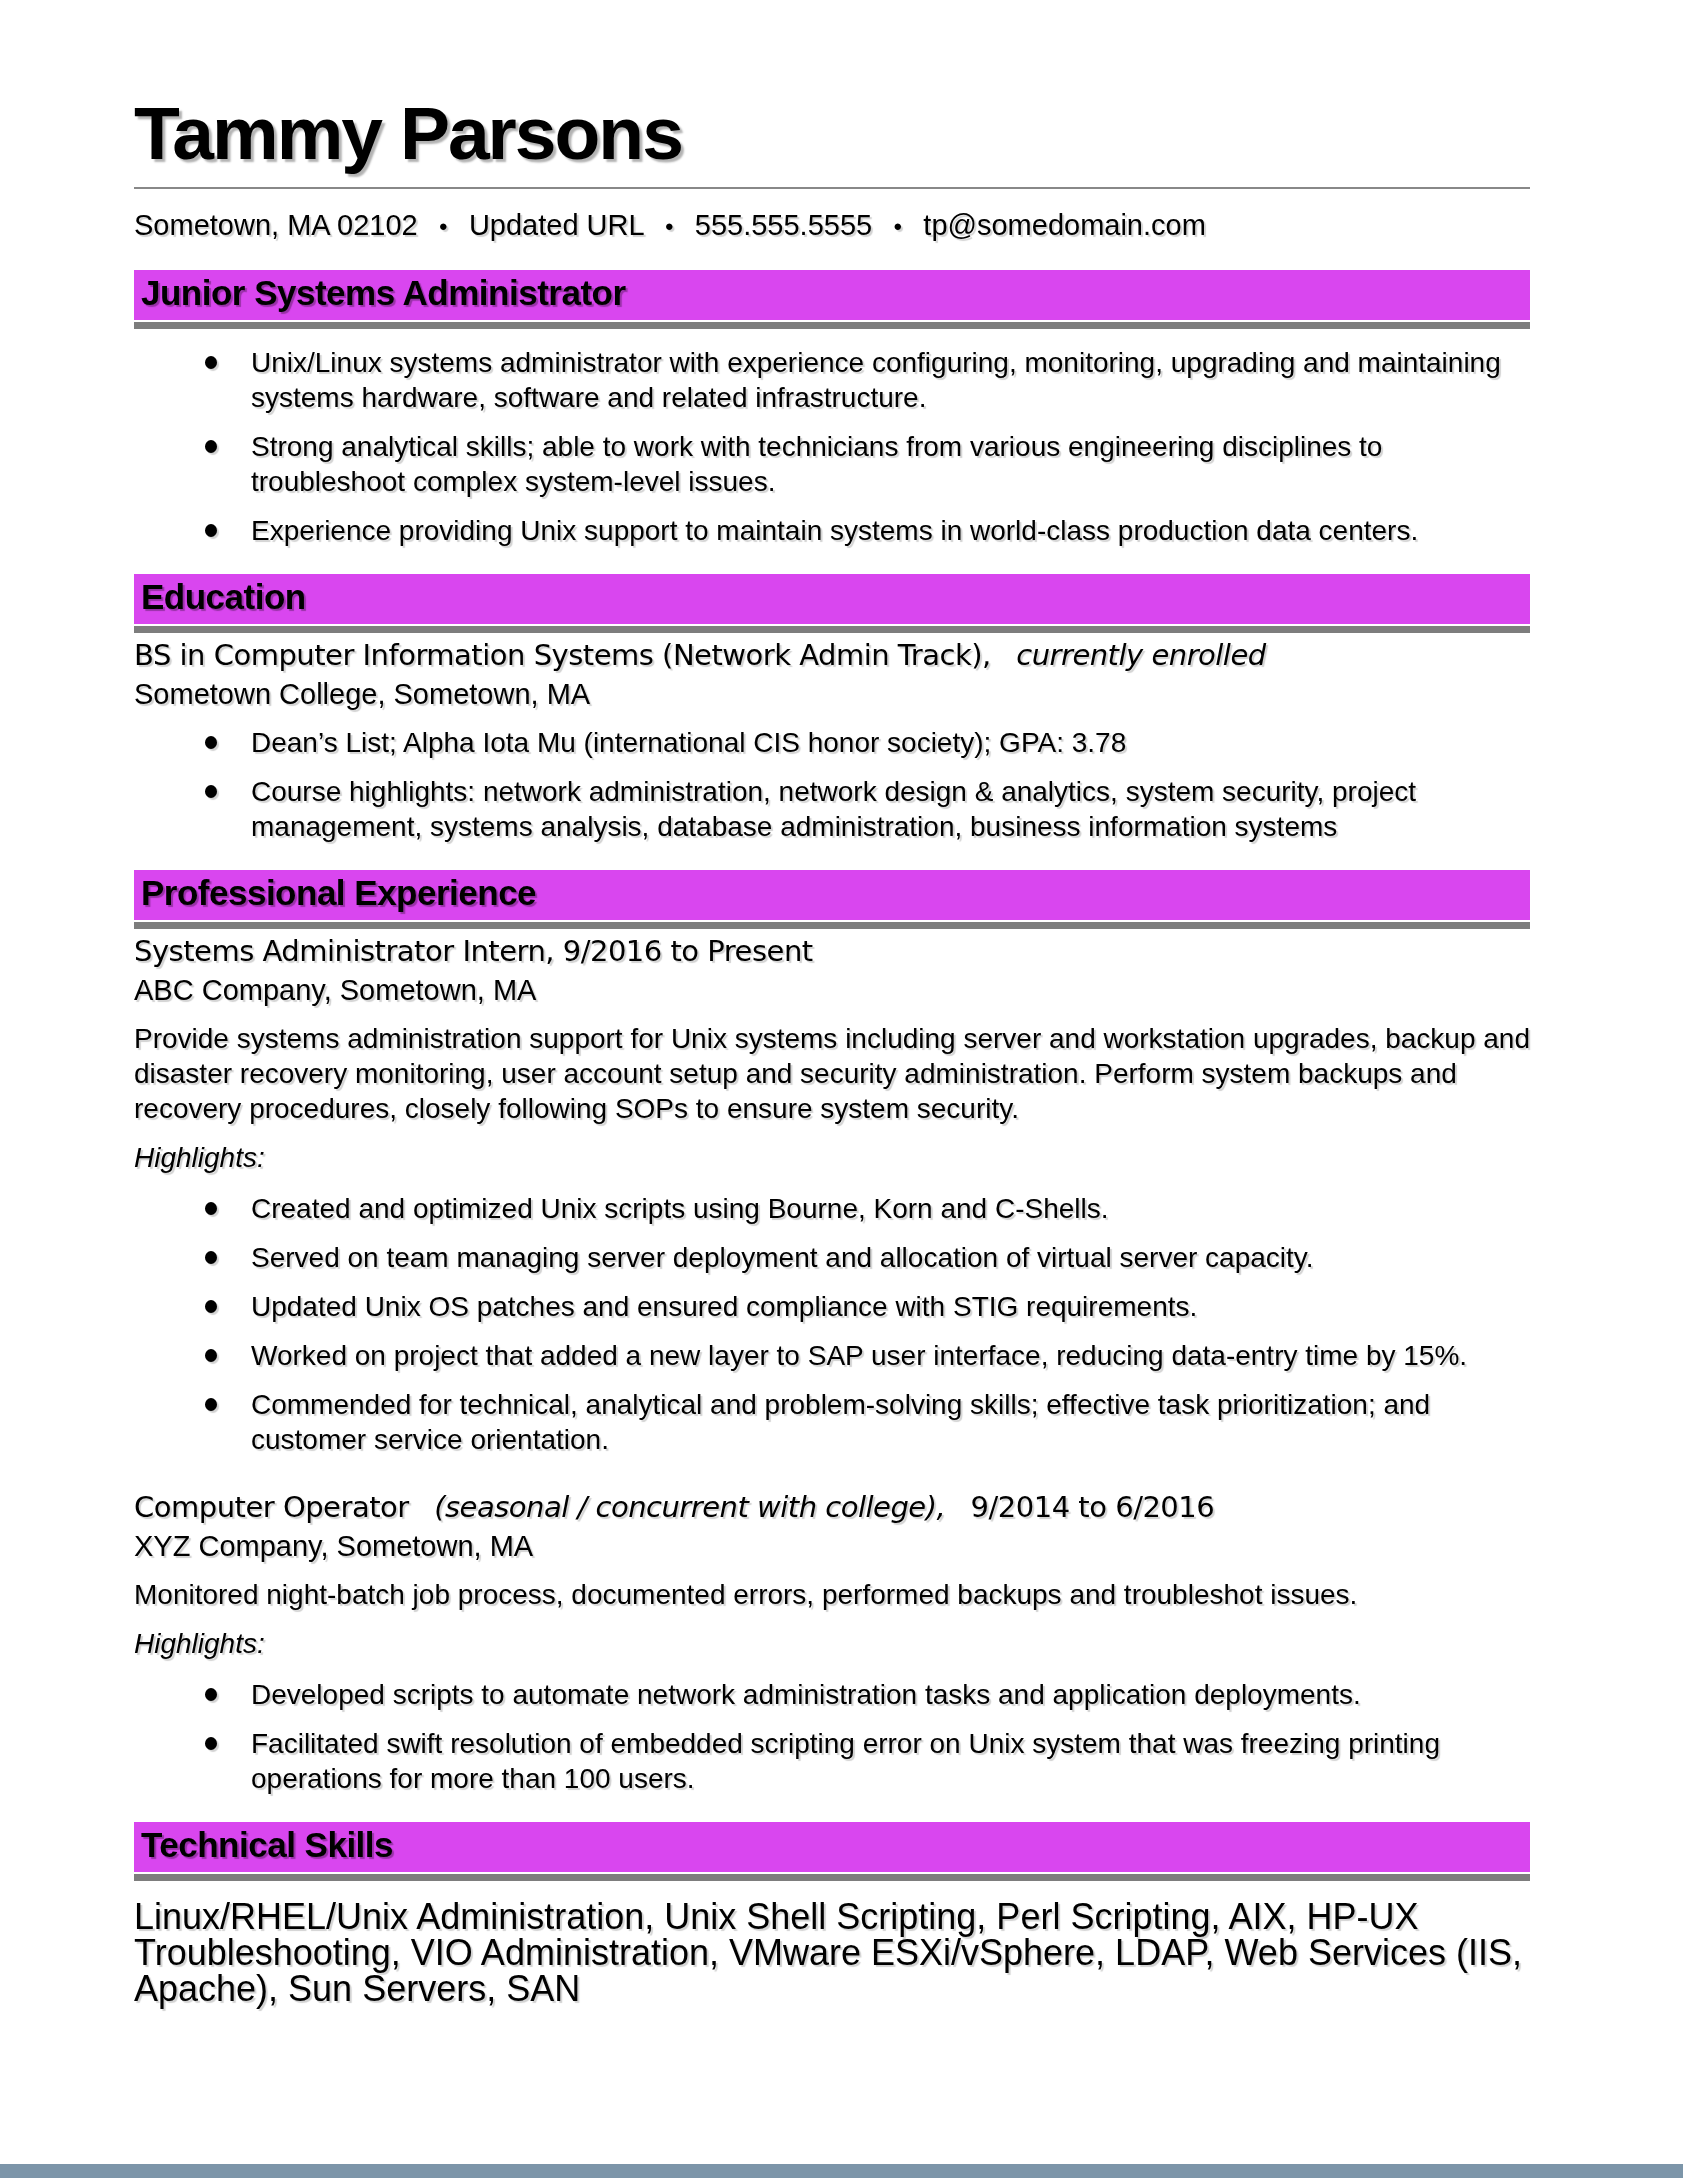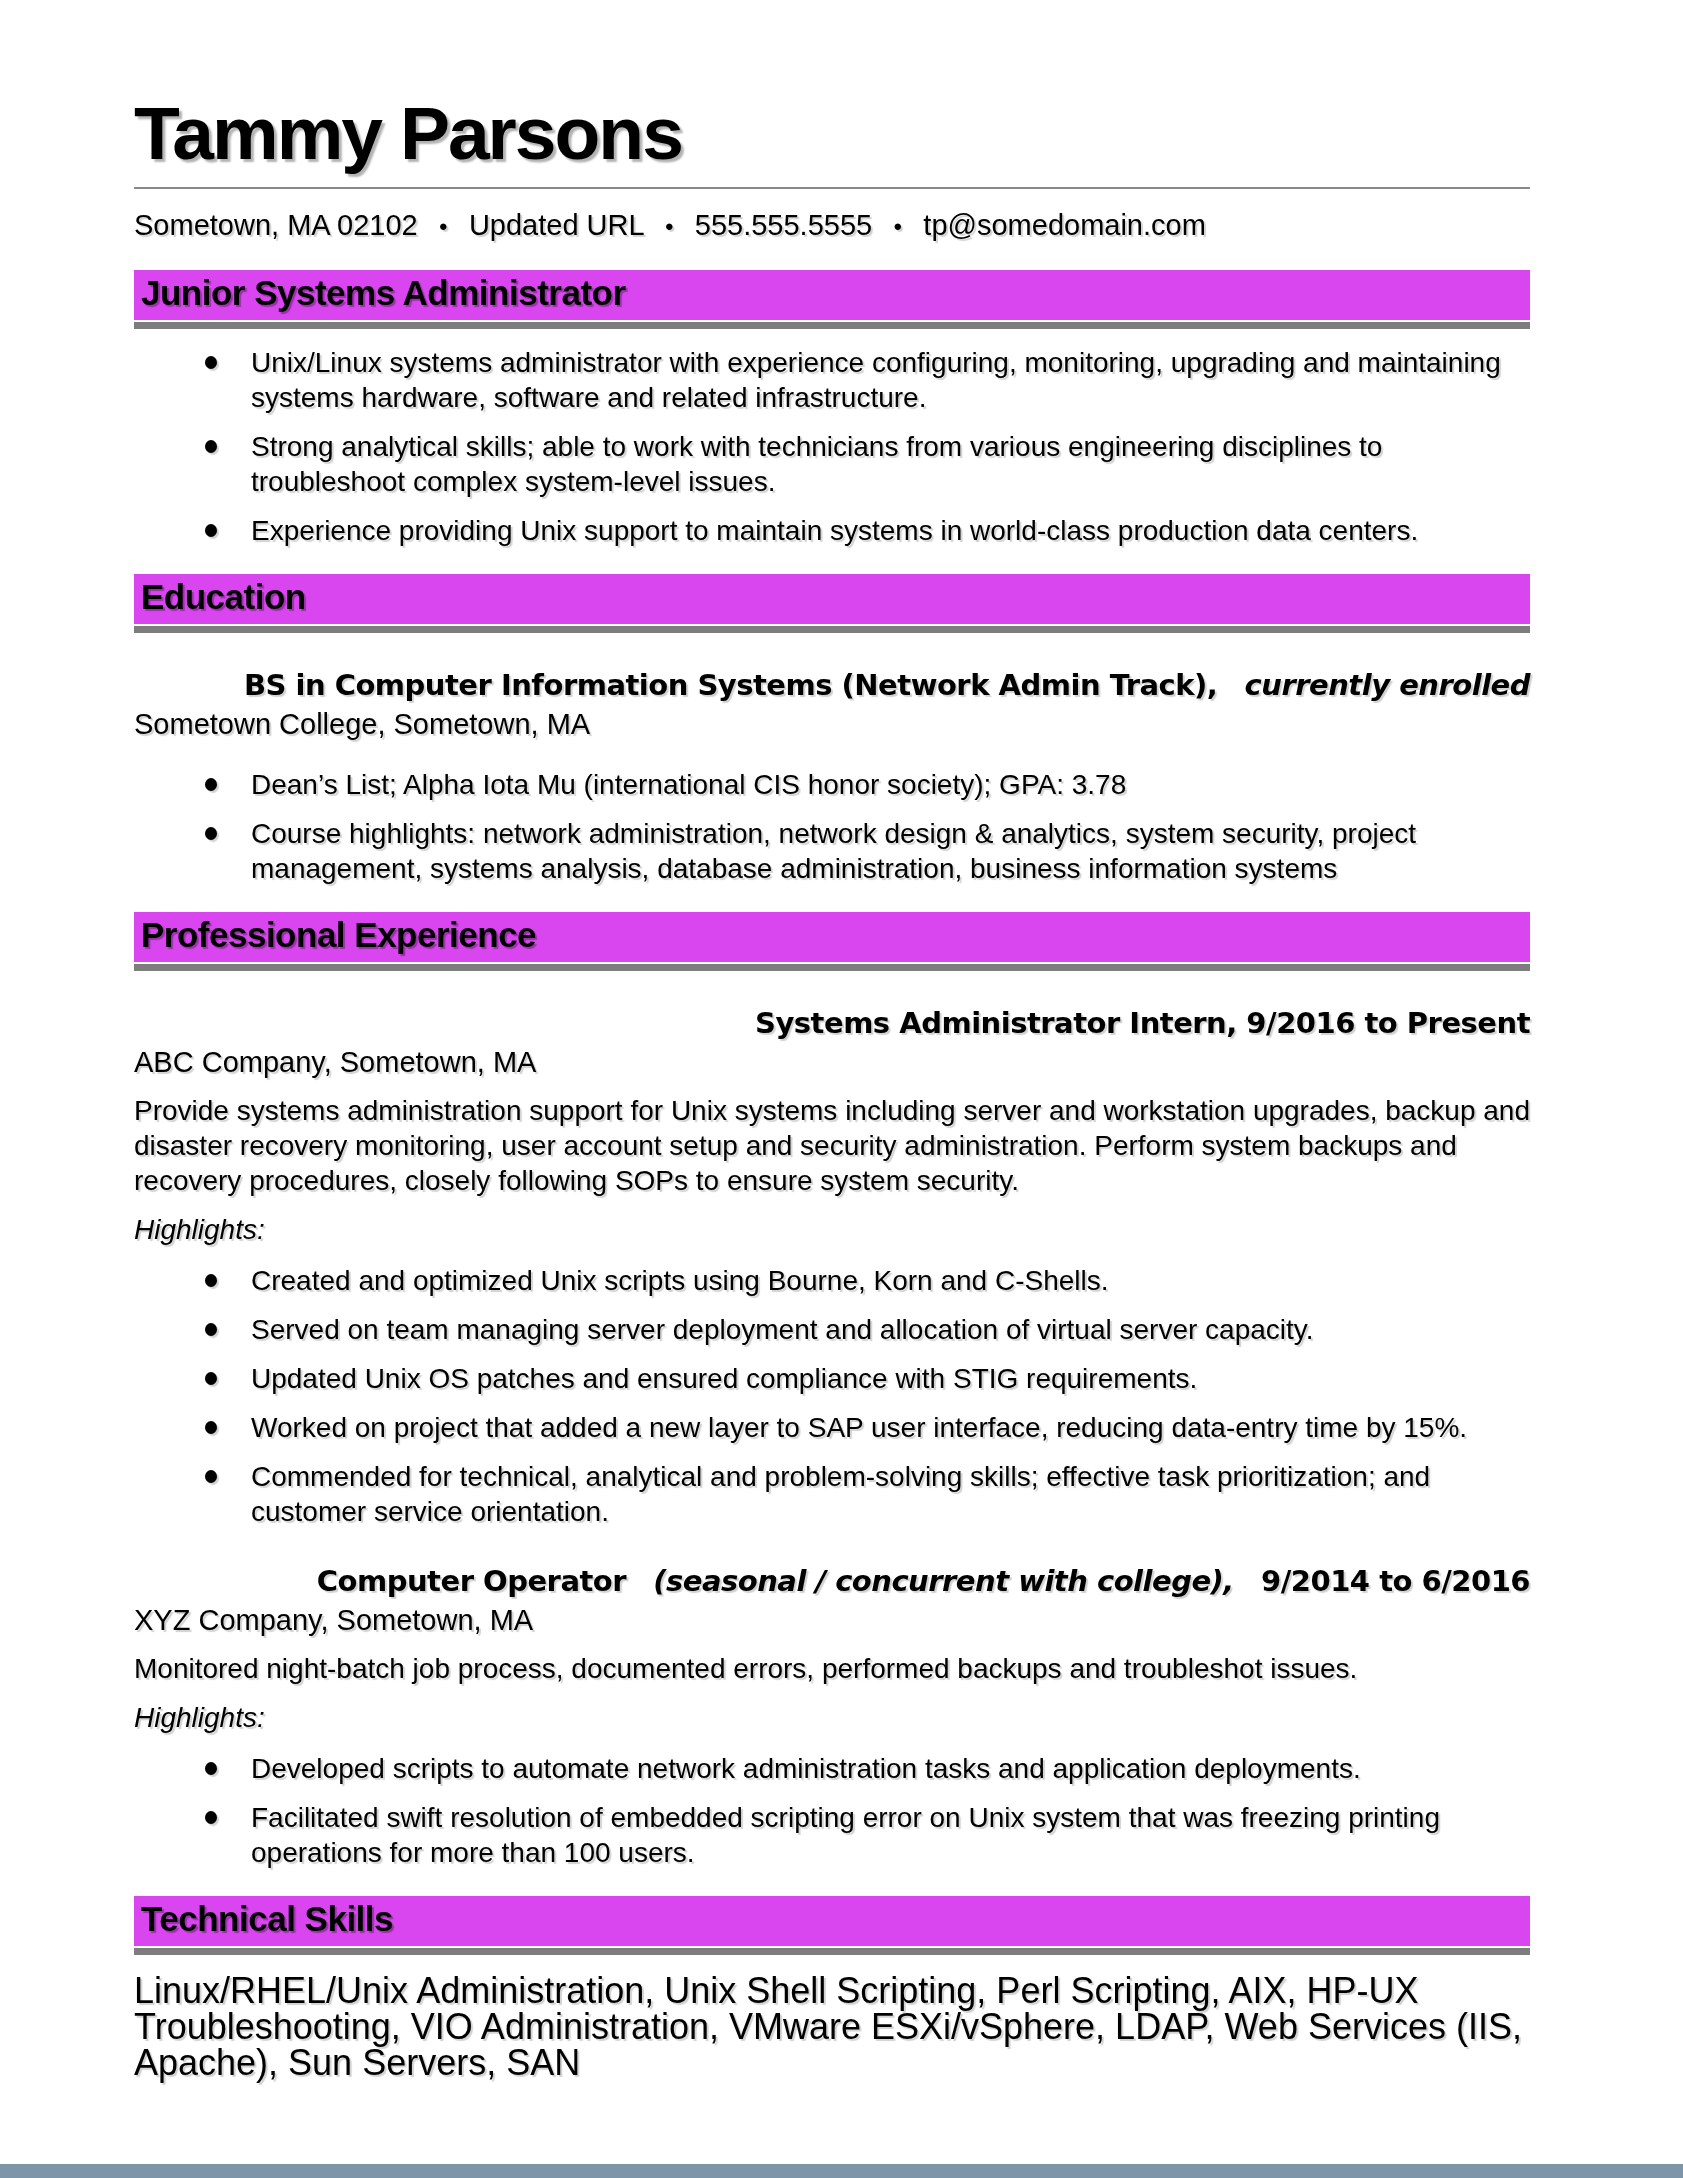--- a/index.html
+++ b/index.html
@@ -58,27 +58,26 @@
     flex:0 0 12px;
     width:12px; height:13px;
     border-radius:50%;
     background:#000;
     margin:11px 34px 0 0;
     box-shadow:2px 2px 1px rgba(0,0,0,0.18);
   }
   .btxt { flex:1; }
 
   .degree, .jobtitle {
-    margin-top:34px;
+    margin-top:4px;
     font-size:29px;
     line-height:37px;
-    font-weight:bold;
+    font-weight:normal;
     font-family:"DejaVu Sans", sans-serif;
     letter-spacing:-0.5px;
-    text-align:right;
   }
   .degree .note, .jobtitle .note { font-style:italic; }
   .jobtitle .gap { display:inline-block; width:8px; }
   .subline { font-size:29px; line-height:37px; margin-top:2px; }
   .para { margin:12px 0 0 0; font-size:28px; line-height:35px; }
   .hl-label { margin-top:14px; font-size:28px; line-height:35px; font-style:italic; }
   .job2 { margin-top:32px; }
   .skills-text { margin-top:18px; font-size:36px; line-height:36px; }
 
   
@@ -136,21 +135,21 @@
     <div class="secline"></div>
   </div>
 
   <div class="degree">
     <span>BS in Computer Information Systems (Network Admin Track),</span>
     <span class="gap" style="display:inline-block;width:8px;"></span>
     <span class="note">currently enrolled</span>
   </div>
   <div class="subline">Sometown College, Sometown, MA</div>
 
-  <ul class="blist" style="margin-top:24px;">
+  <ul class="blist" style="margin-top:12px;">
     <li>
       <span class="blt"></span>
       <span class="btxt">Dean’s List; Alpha Iota Mu (international CIS honor society); GPA: 3.78</span>
     </li>
     <li>
       <span class="blt"></span>
       <span class="btxt">Course highlights: network administration, network design &amp; analytics, system security, project management, systems analysis, database administration, business information systems</span>
     </li>
   </ul>
 

